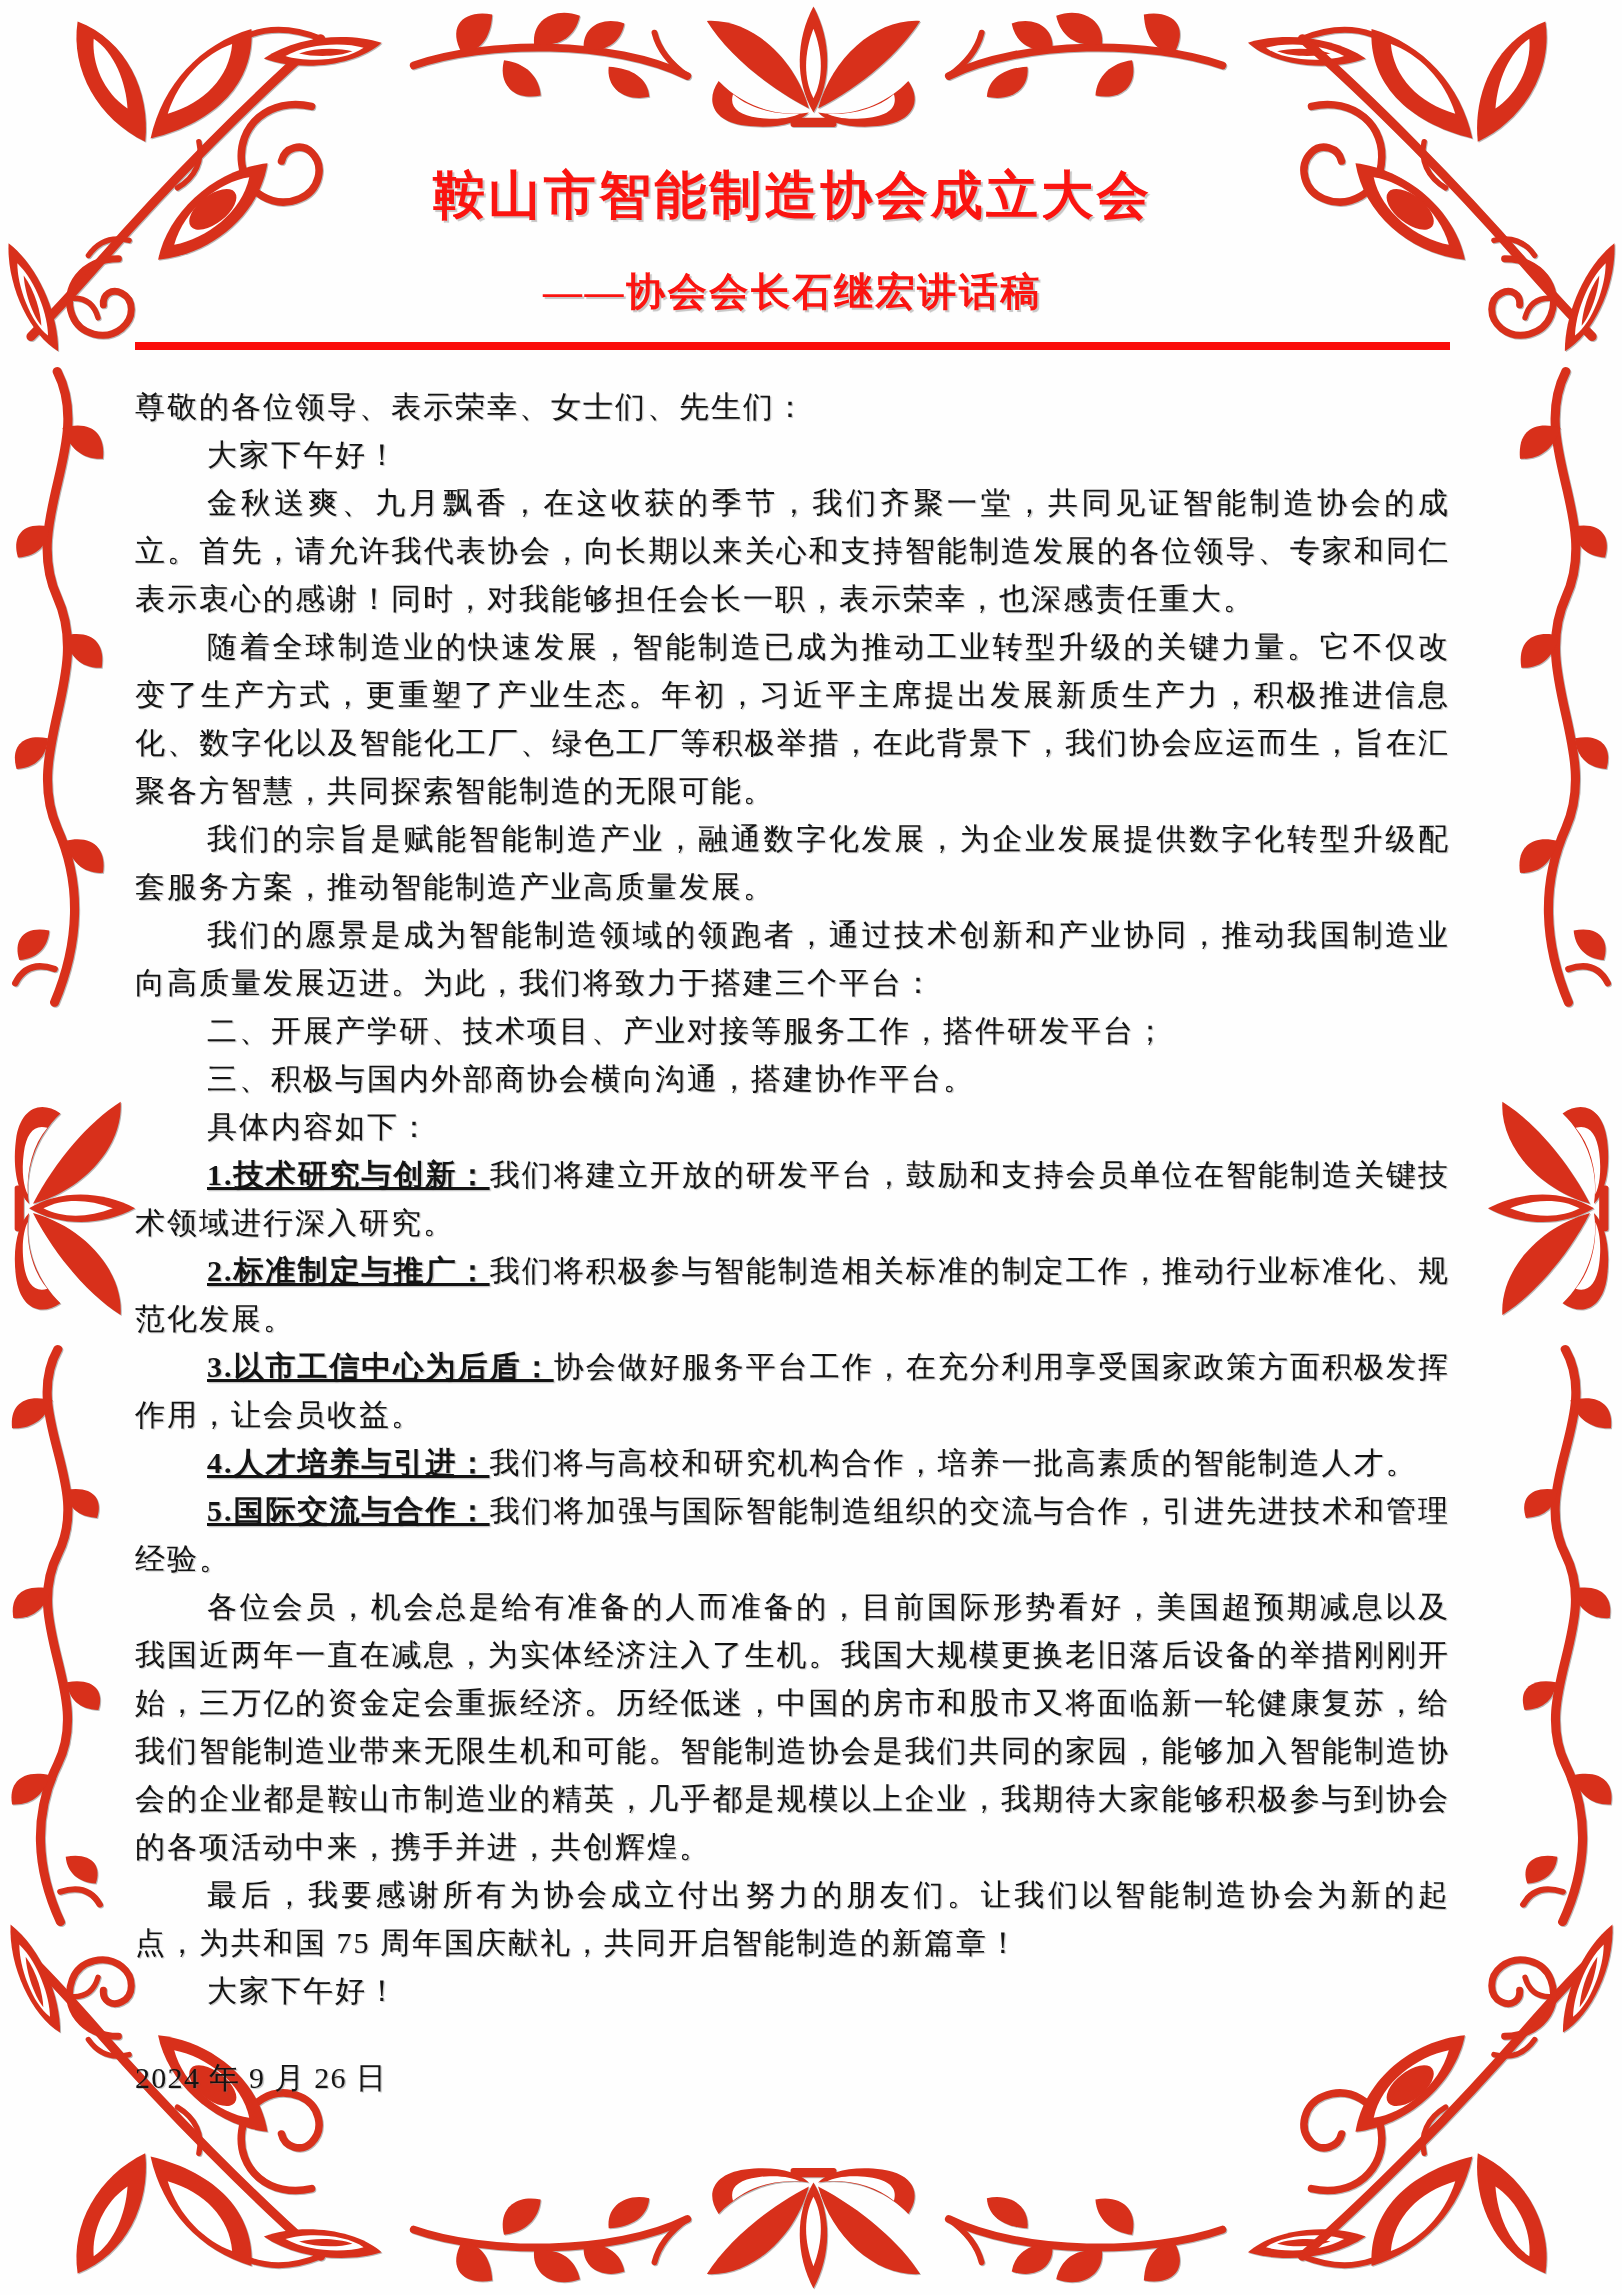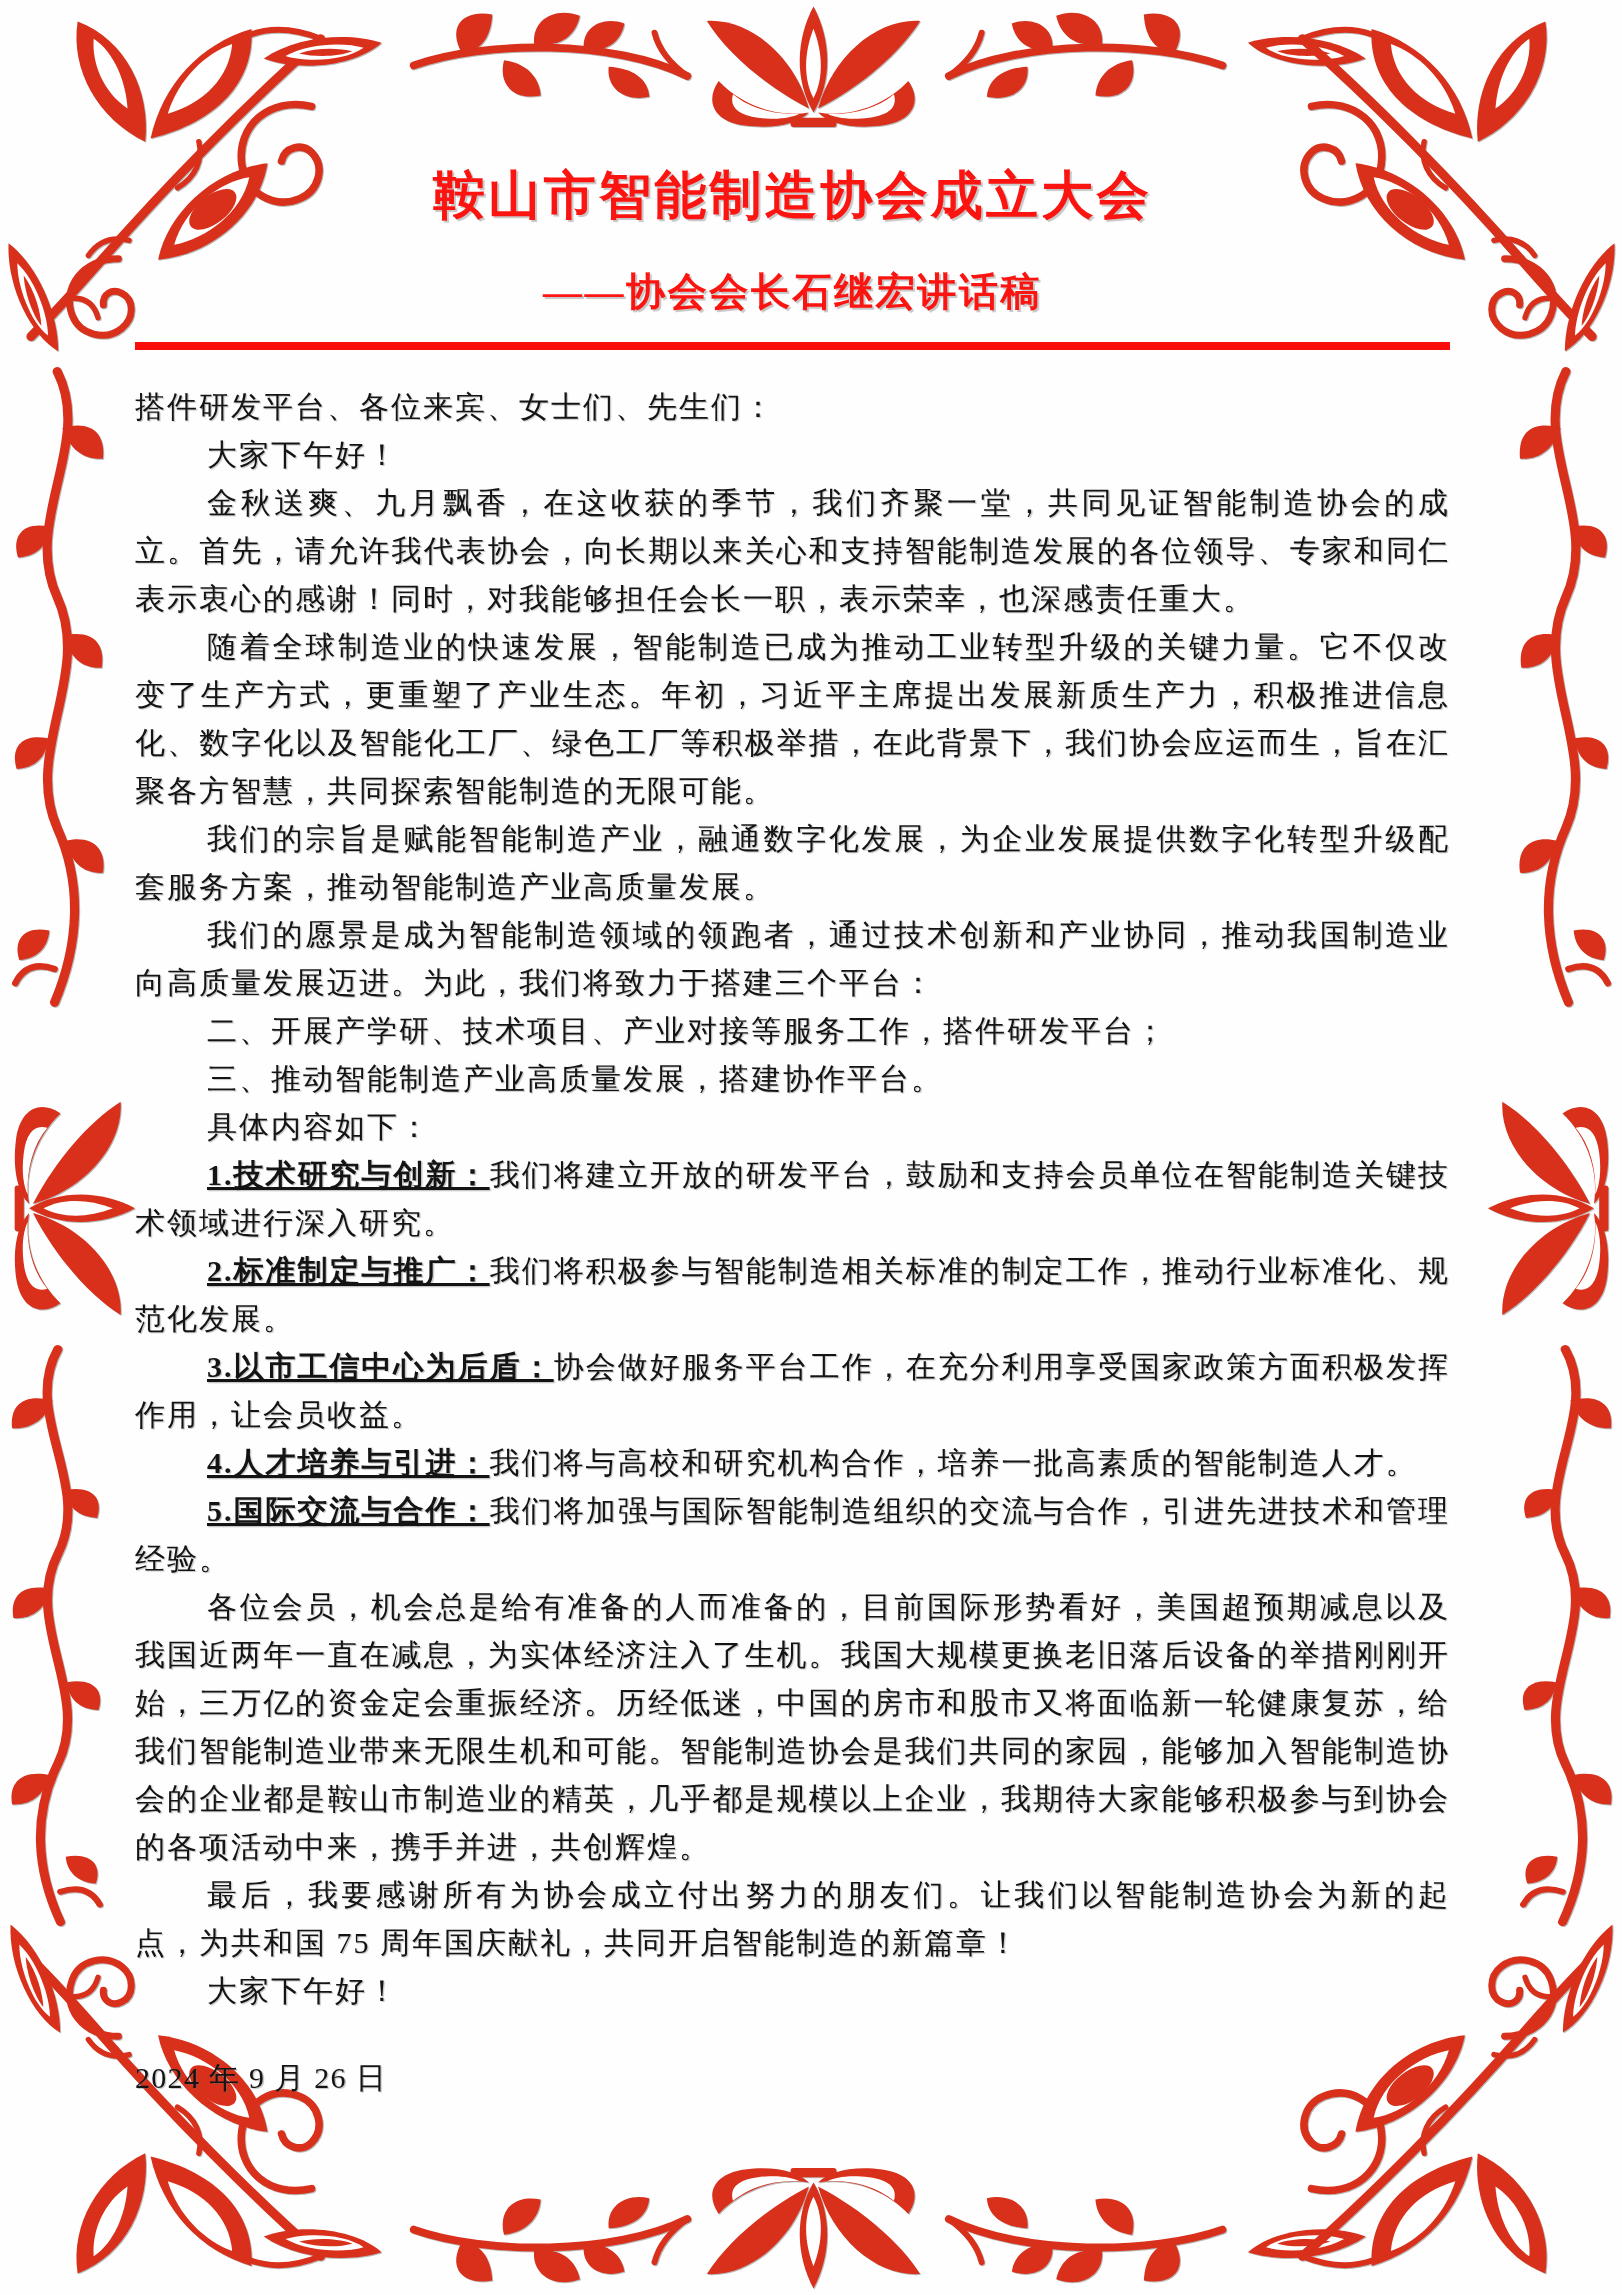--- a/index.html
+++ b/index.html
@@ -155,28 +155,28 @@
     <use href="#edge-top" transform="translate(0,3508) scale(1,-1)"></use>
     <use href="#edge-left"></use>
     <use href="#edge-left" transform="translate(2480,0) scale(-1,1)"></use>
   </svg>
 
   <div class="content">
     <h1 class="title">鞍山市智能制造协会成立大会</h1>
     <h2 class="subtitle">——协会会长石继宏讲话稿</h2>
     <div class="rule"></div>
     <div class="speech">
-        <p>搭件研发平台、各位来宾、女士们、先生们：</p>
+        <p>尊敬的各位领导、表示荣幸、女士们、先生们：</p>
         <p class="indent">大家下午好！</p>
         <p class="indent">金秋送爽、九月飘香，在这收获的季节，我们齐聚一堂，共同见证智能制造协会的成立。首先，请允许我代表协会，向长期以来关心和支持智能制造发展的各位领导、专家和同仁表示衷心的感谢！同时，对我能够担任会长一职，表示荣幸，也深感责任重大。</p>
         <p class="indent">随着全球制造业的快速发展，智能制造已成为推动工业转型升级的关键力量。它不仅改变了生产方式，更重塑了产业生态。年初，习近平主席提出发展新质生产力，积极推进信息化、数字化以及智能化工厂、绿色工厂等积极举措，在此背景下，我们协会应运而生，旨在汇聚各方智慧，共同探索智能制造的无限可能。</p>
         <p class="indent">我们的宗旨是赋能智能制造产业，融通数字化发展，为企业发展提供数字化转型升级配套服务方案，推动智能制造产业高质量发展。</p>
         <p class="indent">我们的愿景是成为智能制造领域的领跑者，通过技术创新和产业协同，推动我国制造业向高质量发展迈进。为此，我们将致力于搭建三个平台：</p>
         <p class="indent">二、开展产学研、技术项目、产业对接等服务工作，搭件研发平台；</p>
-        <p class="indent">三、推动智能制造产业高质量发展，搭建协作平台。</p>
+        <p class="indent">三、积极与国内外部商协会横向沟通，搭建协作平台。</p>
         <p class="indent">具体内容如下：</p>
         <p class="indent"><b>1.技术研究与创新：</b>我们将建立开放的研发平台，鼓励和支持会员单位在智能制造关键技术领域进行深入研究。</p>
         <p class="indent"><b>2.标准制定与推广：</b>我们将积极参与智能制造相关标准的制定工作，推动行业标准化、规范化发展。</p>
         <p class="indent"><b>3.以市工信中心为后盾：</b>协会做好服务平台工作，在充分利用享受国家政策方面积极发挥作用，让会员收益。</p>
         <p class="indent"><b>4.人才培养与引进：</b>我们将与高校和研究机构合作，培养一批高素质的智能制造人才。</p>
         <p class="indent"><b>5.国际交流与合作：</b>我们将加强与国际智能制造组织的交流与合作，引进先进技术和管理经验。</p>
         <p class="indent">各位会员，机会总是给有准备的人而准备的，目前国际形势看好，美国超预期减息以及我国近两年一直在减息，为实体经济注入了生机。我国大规模更换老旧落后设备的举措刚刚开始，三万亿的资金定会重振经济。历经低迷，中国的房市和股市又将面临新一轮健康复苏，给我们智能制造业带来无限生机和可能。智能制造协会是我们共同的家园，能够加入智能制造协会的企业都是鞍山市制造业的精英，几乎都是规模以上企业，我期待大家能够积极参与到协会的各项活动中来，携手并进，共创辉煌。</p>
         <p class="indent">最后，我要感谢所有为协会成立付出努力的朋友们。让我们以智能制造协会为新的起点，为共和国 75 周年国庆献礼，共同开启智能制造的新篇章！</p>
         <p class="indent">大家下午好！</p>
       </div>

